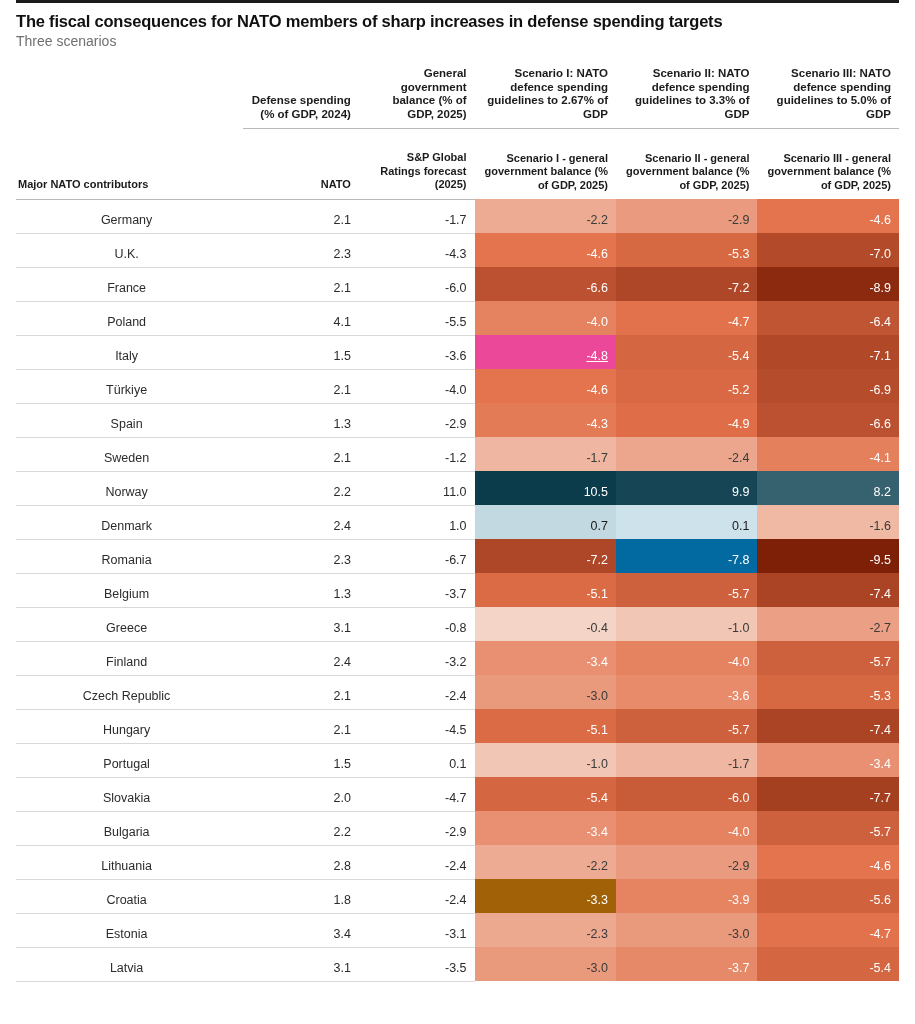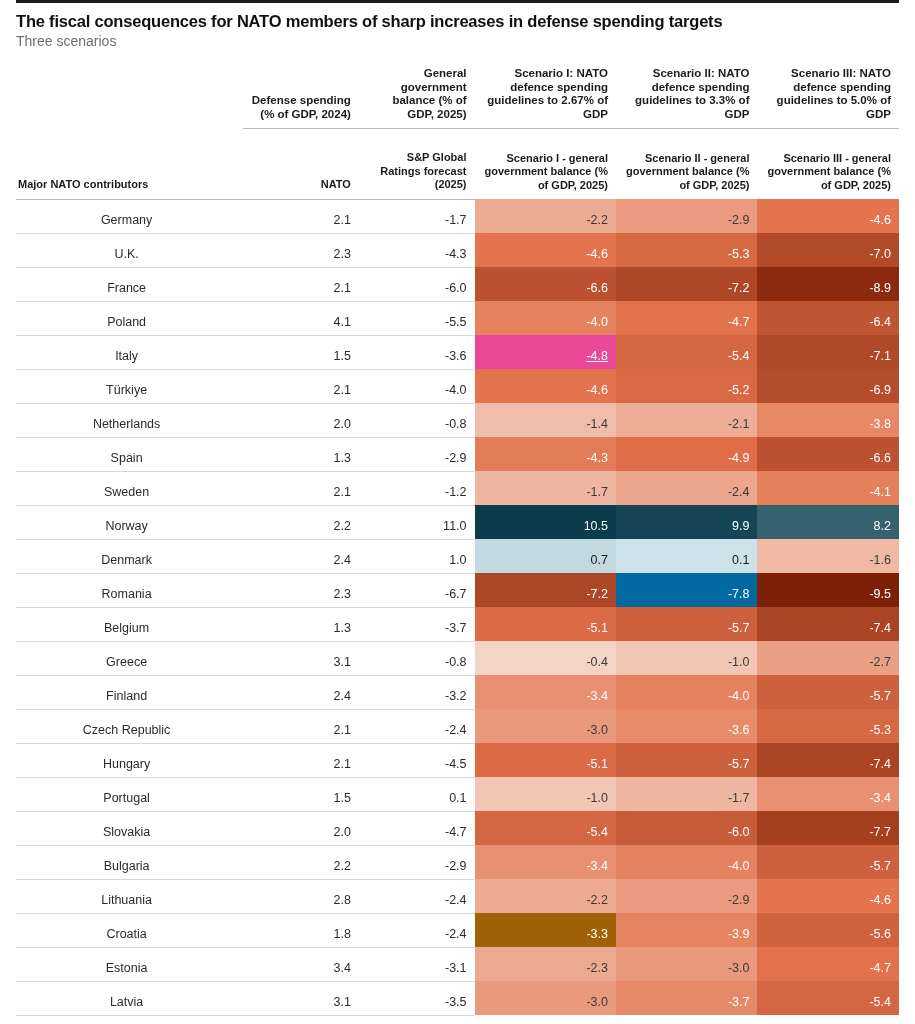--- a/index.html
+++ b/index.html
@@ -197,28 +197,20 @@
         </tr>
         <tr>
           <td class="row-label">Türkiye</td>
           <td class="cell-num">2.1</td>
           <td class="cell-num">-4.0</td>
           <td class="cell-sc" style="background: rgb(227, 116, 78); color: rgb(255, 255, 255);">-4.6</td>
           <td class="cell-sc" style="background: rgb(217, 105, 68); color: rgb(255, 255, 255);">-5.2</td>
           <td class="cell-sc" style="background: rgb(181, 76, 44); color: rgb(255, 255, 255);">-6.9</td>
         </tr>
         <tr>
-          <td class="row-label">Netherlands</td>
-          <td class="cell-num">2.0</td>
-          <td class="cell-num">-0.8</td>
-          <td class="cell-sc" style="background: rgb(240, 189, 170); color: rgb(58, 58, 58);">-1.4</td>
-          <td class="cell-sc" style="background: rgb(237, 173, 150); color: rgb(58, 58, 58);">-2.1</td>
-          <td class="cell-sc" style="background: rgb(230, 135, 101); color: rgb(255, 255, 255);">-3.8</td>
-        </tr>
-        <tr>
           <td class="row-label">Spain</td>
           <td class="cell-num">1.3</td>
           <td class="cell-num">-2.9</td>
           <td class="cell-sc" style="background: rgb(228, 123, 87); color: rgb(255, 255, 255);">-4.3</td>
           <td class="cell-sc" style="background: rgb(223, 110, 72); color: rgb(255, 255, 255);">-4.9</td>
           <td class="cell-sc" style="background: rgb(187, 81, 48); color: rgb(255, 255, 255);">-6.6</td>
         </tr>
         <tr>
           <td class="row-label">Sweden</td>
           <td class="cell-num">2.1</td>

